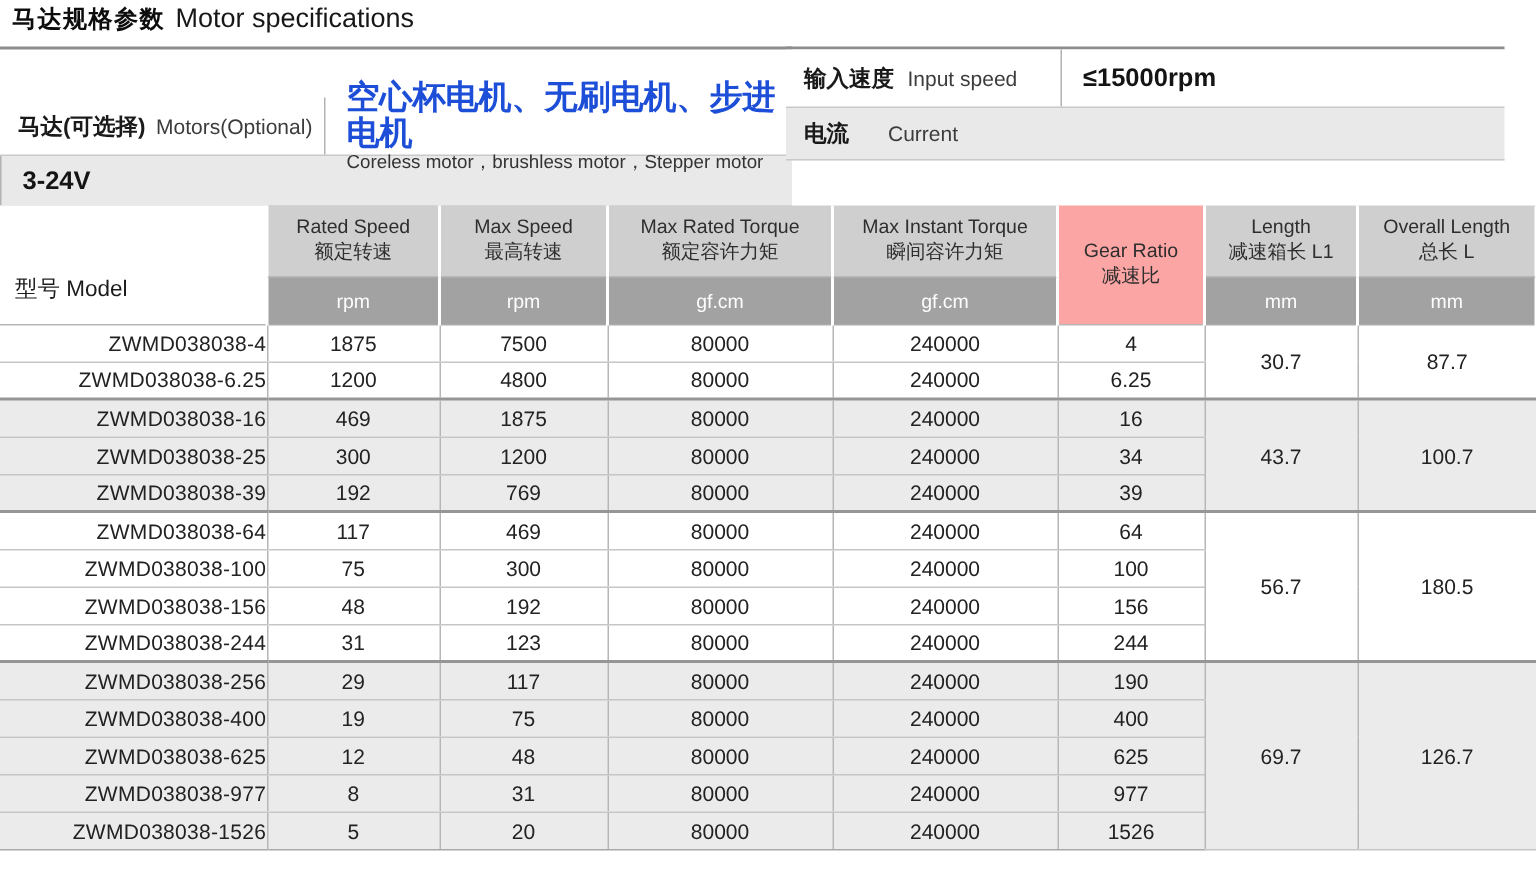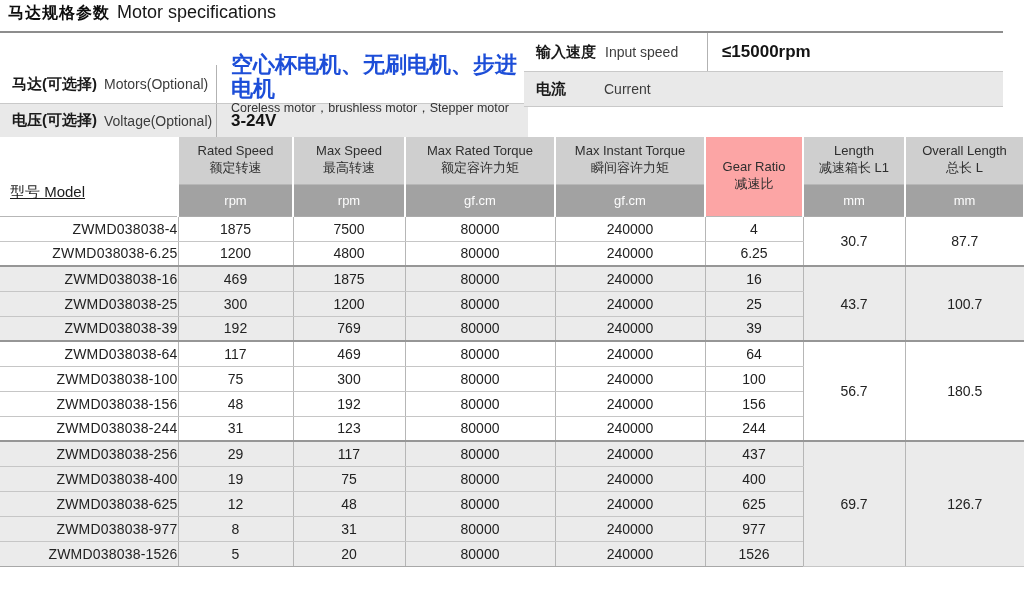--- a/index.html
+++ b/index.html
@@ -21,21 +21,21 @@
   .info-left  .irow-1 { height:39px;margin-top:32px; }
   .info-left  .irow-2 { height:34px; }
   .info-right .irow-1 { height:39px; }
   .info-right .irow-2 { height:35px; }
   .ilabel { display:flex; align-items:center; padding-left:12px; }
   .info-left  .ilabel { width:216px; }
   .info-right .ilabel { width:183px; }
   .ilabel .zh { font-size:15px; font-weight:bold; color:#1a1a1a; }
   .ilabel .en { font-size:14px; color:#3c3c3c; margin-left:7px; }
   .info-right .irow-1 .ilabel .en { margin-left:9px; }
-  .info-right .irow-2 .ilabel .en { margin-left:38px; }
+  .info-right .irow-2 .ilabel .en { margin-left:26px; }
   .ivalue { flex:1; border-left:1px solid #b2b2b2; padding-left:14px; display:flex; flex-direction:column; justify-content:center; }
   .ivalue .vzh { font-size:22px; font-weight:bold; color:#1d4ed8; line-height:1.1; }
   .ivalue .ven { font-size:12.5px; color:#333; line-height:1.15; }
   .ivalue .vone { font-size:17px; font-weight:bold; color:#141414; }
 
   
   .note { position:absolute; left:8px; top:111px; font-size:15px; font-weight:bold; color:#141414; white-space:nowrap; }
   .note .gap { display:inline-block; width:22px; }
 
   
@@ -43,21 +43,20 @@
   .spec th, .spec td { font-weight:normal; text-align:center; vertical-align:middle; }
   .spec thead th.h {
     background:#cfcfcf; color:#2e2e2e; font-size:13px; line-height:1.3;
     height:47px; border-left:2px solid #fff; border-right:2px solid #fff;
     border-bottom:1px solid #b7b7b7;
   }
   .spec thead th.model-h {
     background:#fff; text-align:left; vertical-align:bottom;
     padding:0 0 14px 10px; font-size:15px; color:#1c1c1c;
     border-bottom:1px solid #b7b7b7;
-    text-decoration:underline;
   }
   .spec thead th.gear-h { background:#fca5a5; }
   .spec thead tr.units th {
     background:#a2a2a2; color:#fdfdfd; font-size:13px; height:32px;
     border-left:2px solid #fff; border-right:2px solid #fff;
     border-bottom:1px solid #ababab;
   }
   .spec tbody td {
     height:25px; font-size:14px; color:#222;
     border-bottom:1px solid #c6c6c6; border-left:1px solid #b6b6b6;
@@ -83,24 +82,20 @@
       <div class="ilabel">
         <span class="zh">马达(可选择)</span>
         <span class="en">Motors(Optional)</span>
       </div>
       <div class="ivalue">
         <div class="vzh">空心杯电机、无刷电机、步进电机</div>
         <div class="ven">Coreless motor，brushless motor，Stepper motor</div>
       </div>
     </div>
     <div class="irow irow-2 alt">
-      <div class="ilabel">
-        <span class="zh">电压(可选择)</span>
-        <span class="en">Voltage(Optional)</span>
-      </div>
       <div class="ivalue">
         <div class="vone">3-24V</div>
       </div>
     </div>
   </div>
 
   <div class="info-table info-right">
     <div class="irow irow-1">
       <div class="ilabel">
         <span class="zh">输入速度</span>
@@ -199,21 +194,21 @@
           <td>16</td>
           <td rowspan="3" class="merged">43.7</td>
           <td rowspan="3" class="merged">100.7</td>
         </tr>
         <tr class="alt">
           <td class="model">ZWMD038038-25</td>
           <td>300</td>
           <td>1200</td>
           <td>80000</td>
           <td>240000</td>
-          <td>25</td>
+          <td>34</td>
         </tr>
         <tr class="alt">
           <td class="model">ZWMD038038-39</td>
           <td>192</td>
           <td>769</td>
           <td>80000</td>
           <td>240000</td>
           <td>39</td>
         </tr>
         <tr class="group-start">
@@ -249,21 +244,21 @@
           <td>80000</td>
           <td>240000</td>
           <td>244</td>
         </tr>
         <tr class="alt group-start">
           <td class="model">ZWMD038038-256</td>
           <td>29</td>
           <td>117</td>
           <td>80000</td>
           <td>240000</td>
-          <td>437</td>
+          <td>190</td>
           <td rowspan="5" class="merged">69.7</td>
           <td rowspan="5" class="merged">126.7</td>
         </tr>
         <tr class="alt">
           <td class="model">ZWMD038038-400</td>
           <td>19</td>
           <td>75</td>
           <td>80000</td>
           <td>240000</td>
           <td>400</td>

